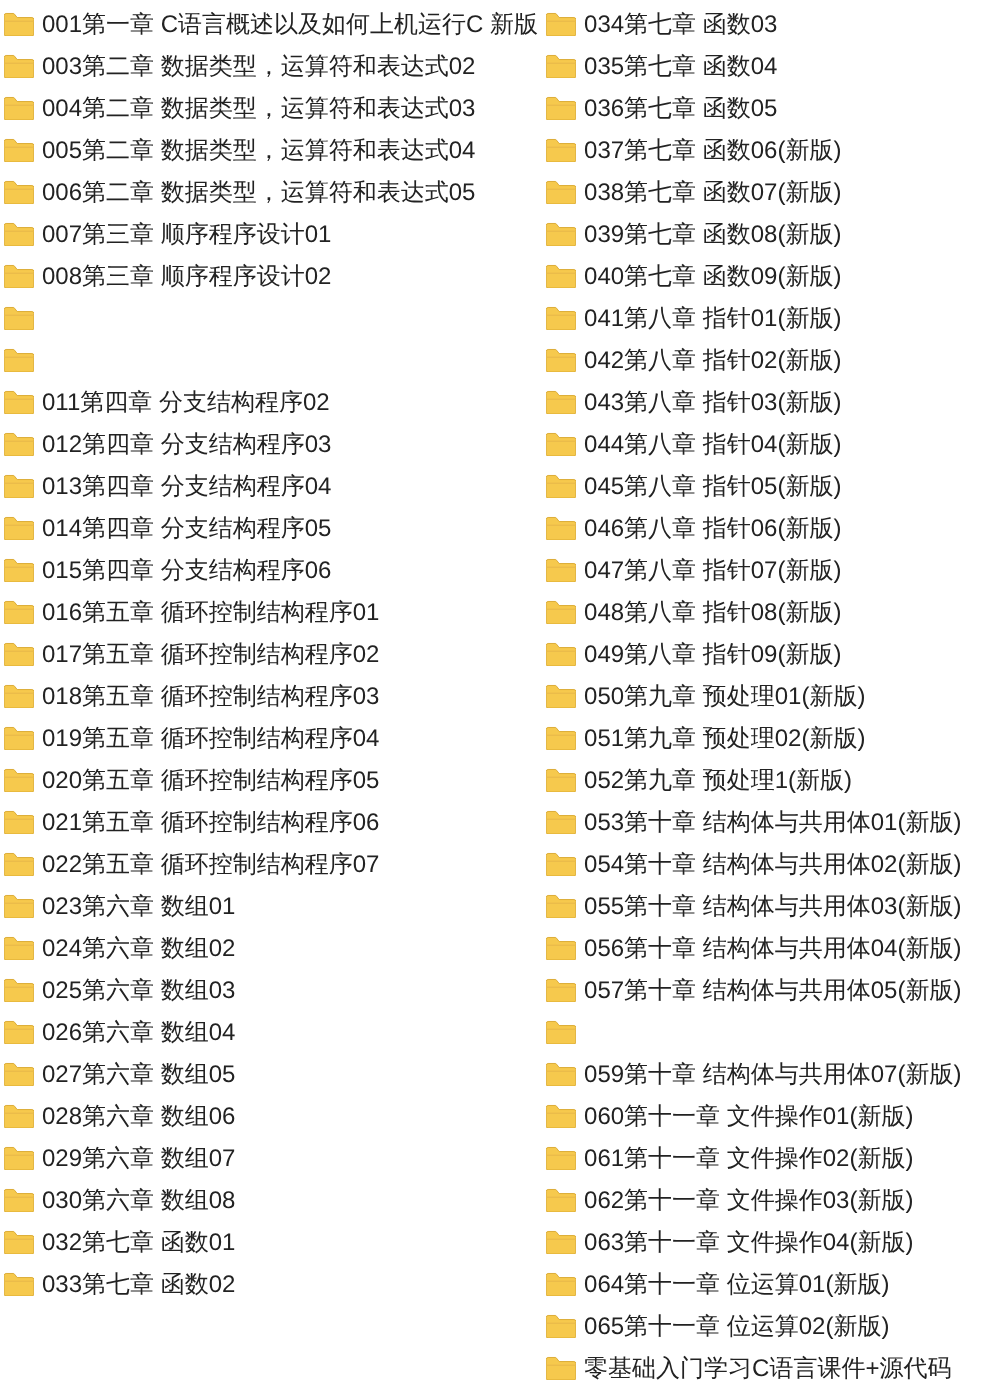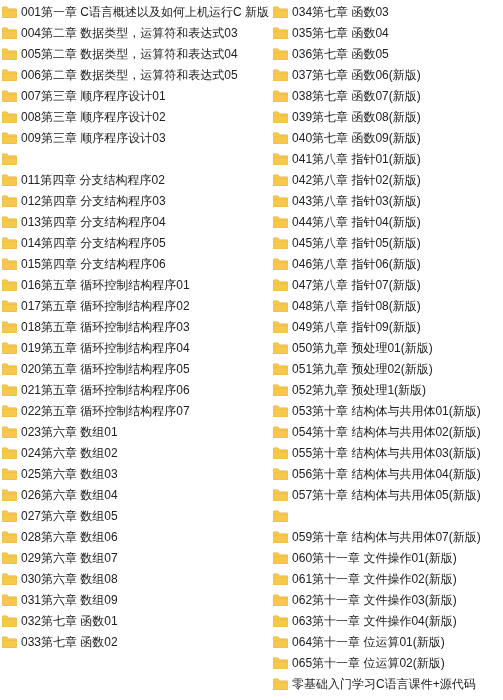--- a/index.html
+++ b/index.html
@@ -58,20 +58,29 @@
         </span>
         <span class="label">001第一章 C语言概述以及如何上机运行C 新版</span>
       </div>
       <div class="item">
         <span class="folder-icon">
           <svg viewBox="0 0 16 13" width="15" height="12">
             <path d="M0 2 L0 12 Q0 13 1 13 L15 13 Q16 13 16 12 L16 4 Q16 3 15 3 L7 3 L5.6 1.2 Q5.3 0.8 4.8 0.8 L1 0.8 Q0 0.8 0 2 Z" fill="#f6c94d" stroke="#d9a82f" stroke-width="0.5"></path>
             <path d="M0 5 L16 5" stroke="#e8b94a" stroke-width="0.6"></path>
           </svg>
         </span>
+        <span class="label">003第二章 数据类型，运算符和表达式02</span>
+      </div>
+      <div class="item">
+        <span class="folder-icon">
+          <svg viewBox="0 0 16 13" width="15" height="12">
+            <path d="M0 2 L0 12 Q0 13 1 13 L15 13 Q16 13 16 12 L16 4 Q16 3 15 3 L7 3 L5.6 1.2 Q5.3 0.8 4.8 0.8 L1 0.8 Q0 0.8 0 2 Z" fill="#f6c94d" stroke="#d9a82f" stroke-width="0.5"></path>
+            <path d="M0 5 L16 5" stroke="#e8b94a" stroke-width="0.6"></path>
+          </svg>
+        </span>
         <span class="label">004第二章 数据类型，运算符和表达式03</span>
       </div>
       <div class="item">
         <span class="folder-icon">
           <svg viewBox="0 0 16 13" width="15" height="12">
             <path d="M0 2 L0 12 Q0 13 1 13 L15 13 Q16 13 16 12 L16 4 Q16 3 15 3 L7 3 L5.6 1.2 Q5.3 0.8 4.8 0.8 L1 0.8 Q0 0.8 0 2 Z" fill="#f6c94d" stroke="#d9a82f" stroke-width="0.5"></path>
             <path d="M0 5 L16 5" stroke="#e8b94a" stroke-width="0.6"></path>
           </svg>
         </span>
         <span class="label">005第二章 数据类型，运算符和表达式04</span>
@@ -103,21 +112,20 @@
         </span>
         <span class="label">008第三章 顺序程序设计02</span>
       </div>
       <div class="item">
         <span class="folder-icon">
           <svg viewBox="0 0 16 13" width="15" height="12">
             <path d="M0 2 L0 12 Q0 13 1 13 L15 13 Q16 13 16 12 L16 4 Q16 3 15 3 L7 3 L5.6 1.2 Q5.3 0.8 4.8 0.8 L1 0.8 Q0 0.8 0 2 Z" fill="#f6c94d" stroke="#d9a82f" stroke-width="0.5"></path>
             <path d="M0 5 L16 5" stroke="#e8b94a" stroke-width="0.6"></path>
           </svg>
         </span>
-        <span class="label">009第三章 顺序程序设计03</span>
       </div>
       <div class="item">
         <span class="folder-icon">
           <svg viewBox="0 0 16 13" width="15" height="12">
             <path d="M0 2 L0 12 Q0 13 1 13 L15 13 Q16 13 16 12 L16 4 Q16 3 15 3 L7 3 L5.6 1.2 Q5.3 0.8 4.8 0.8 L1 0.8 Q0 0.8 0 2 Z" fill="#f6c94d" stroke="#d9a82f" stroke-width="0.5"></path>
             <path d="M0 5 L16 5" stroke="#e8b94a" stroke-width="0.6"></path>
           </svg>
         </span>
       </div>
       <div class="item">
@@ -292,29 +300,20 @@
         <span class="label">029第六章 数组07</span>
       </div>
       <div class="item">
         <span class="folder-icon">
           <svg viewBox="0 0 16 13" width="15" height="12">
             <path d="M0 2 L0 12 Q0 13 1 13 L15 13 Q16 13 16 12 L16 4 Q16 3 15 3 L7 3 L5.6 1.2 Q5.3 0.8 4.8 0.8 L1 0.8 Q0 0.8 0 2 Z" fill="#f6c94d" stroke="#d9a82f" stroke-width="0.5"></path>
             <path d="M0 5 L16 5" stroke="#e8b94a" stroke-width="0.6"></path>
           </svg>
         </span>
         <span class="label">030第六章 数组08</span>
-      </div>
-      <div class="item">
-        <span class="folder-icon">
-          <svg viewBox="0 0 16 13" width="15" height="12">
-            <path d="M0 2 L0 12 Q0 13 1 13 L15 13 Q16 13 16 12 L16 4 Q16 3 15 3 L7 3 L5.6 1.2 Q5.3 0.8 4.8 0.8 L1 0.8 Q0 0.8 0 2 Z" fill="#f6c94d" stroke="#d9a82f" stroke-width="0.5"></path>
-            <path d="M0 5 L16 5" stroke="#e8b94a" stroke-width="0.6"></path>
-          </svg>
-        </span>
-        <span class="label">031第六章 数组09</span>
       </div>
       <div class="item">
         <span class="folder-icon">
           <svg viewBox="0 0 16 13" width="15" height="12">
             <path d="M0 2 L0 12 Q0 13 1 13 L15 13 Q16 13 16 12 L16 4 Q16 3 15 3 L7 3 L5.6 1.2 Q5.3 0.8 4.8 0.8 L1 0.8 Q0 0.8 0 2 Z" fill="#f6c94d" stroke="#d9a82f" stroke-width="0.5"></path>
             <path d="M0 5 L16 5" stroke="#e8b94a" stroke-width="0.6"></path>
           </svg>
         </span>
         <span class="label">032第七章 函数01</span>
       </div>

